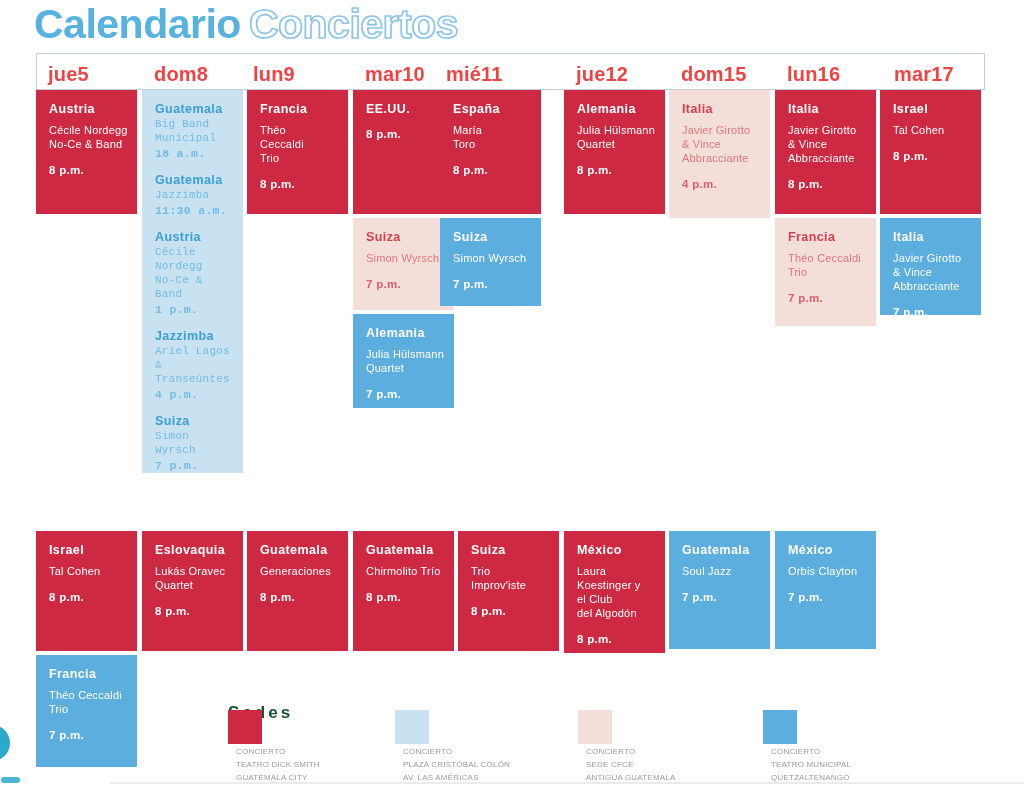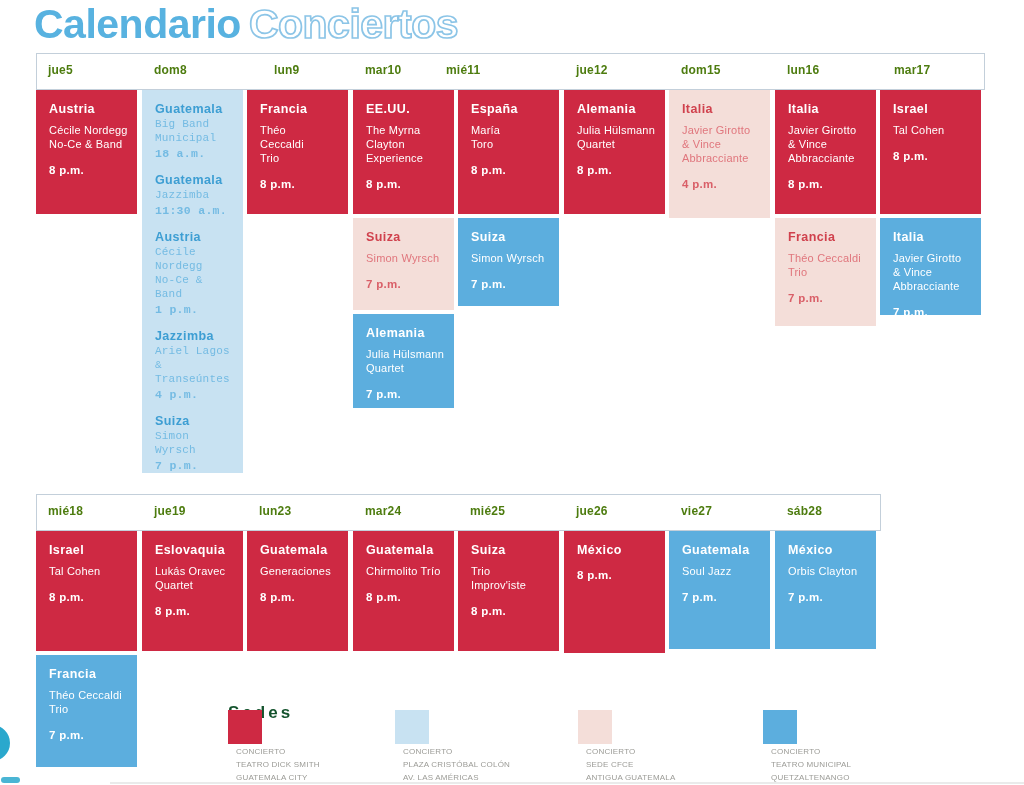--- a/index.html
+++ b/index.html
@@ -13,21 +13,21 @@
   #title .outline { color:#ffffff; -webkit-text-stroke:1.7px #8cc5e7; margin-left:8px; }
 
   
   .week { position:absolute; left:36px; }
   #week1 { top:53px; width:950px; height:430px; }
   #week2 { top:494px; width:846px; height:280px; }
   .headerbox { position:absolute; left:0; top:0; height:37px; border:1px solid #c3cfda; background:#fff; }
   #week1 .headerbox { width:949px; }
   #week2 .headerbox { width:845px; }
   .daylab { position:absolute; top:9px; width:101px; padding-left:11px;
-            font-size:12px; font-weight:bold; color:#4d7c0f; letter-spacing:0.2px; }
+            font-size:20px; font-weight:bold; color:#ef4444; letter-spacing:0.2px; }
   .col { position:absolute; top:37px; width:101px; }
   .card { width:101px; padding:12px 9px 0 13px; overflow:hidden; }
   .col .card + .card { margin-top:4px; }
 
   .c-red      { background:#ce2943; }
   .c-paleblue { background:#c8e2f2; }
   .c-pink     { background:#f4ded9; }
   .c-blue     { background:#5caede; }
 
   .country { font-weight:bold; font-size:12.5px; letter-spacing:0.4px; margin-bottom:8px; }
@@ -68,21 +68,21 @@
 <div id="stage">
 
   <div id="title">
     <span>Calendario</span><span class="outline">Conciertos</span>
   </div>
 
   <div class="week" id="week1">
     <div class="headerbox">
       <div class="daylab" style="left:0">jue5</div>
       <div class="daylab" style="left:106px">dom8</div>
-      <div class="daylab" style="left:226px">lun9</div>
+      <div class="daylab" style="left:205px">lun9</div>
       <div class="daylab" style="left:317px">mar10</div>
       <div class="daylab" style="left:398px">mié11</div>
       <div class="daylab" style="left:528px">jue12</div>
       <div class="daylab" style="left:633px">dom15</div>
       <div class="daylab" style="left:739px">lun16</div>
       <div class="daylab" style="left:846px">mar17</div>
     </div>
 
     <div class="col" style="left:0">
       <div class="card c-red" style="height:124px">
@@ -132,39 +132,36 @@
         <div class="artist">Théo
 Ceccaldi
 Trio</div>
         <div class="time">8 p.m.</div>
       </div>
     </div>
 
     <div class="col" style="left:317px">
       <div class="card c-red" style="height:124px">
         <div class="country">EE.UU.</div>
-        <div class="artist">The Myrna
-Clayton
-Experience</div>
         <div class="time">8 p.m.</div>
       </div>
       <div class="card c-pink" style="height:92px">
         <div class="country">Suiza</div>
         <div class="artist">Simon Wyrsch</div>
         <div class="time">7 p.m.</div>
       </div>
       <div class="card c-blue" style="height:94px">
         <div class="country">Alemania</div>
         <div class="artist">Julia Hülsmann
 Quartet</div>
         <div class="time">7 p.m.</div>
       </div>
     </div>
 
-    <div class="col" style="left:422px">
+    <div class="col" style="left:404px">
       <div class="card c-red" style="height:124px">
         <div class="country">España</div>
         <div class="artist">María
 Toro</div>
         <div class="time">8 p.m.</div>
       </div>
       <div class="card c-blue" style="height:88px">
         <div class="country">Suiza</div>
         <div class="artist">Simon Wyrsch</div>
         <div class="time">7 p.m.</div>
@@ -216,30 +213,20 @@
         <div class="country">Italia</div>
         <div class="artist">Javier Girotto
 &amp; Vince
 Abbracciante</div>
         <div class="time">7 p.m.</div>
       </div>
     </div>
   </div>
 
   <div class="week" id="week2">
-    <div class="headerbox">
-      <div class="daylab" style="left:0">mié18</div>
-      <div class="daylab" style="left:106px">jue19</div>
-      <div class="daylab" style="left:211px">lun23</div>
-      <div class="daylab" style="left:317px">mar24</div>
-      <div class="daylab" style="left:422px">mié25</div>
-      <div class="daylab" style="left:528px">jue26</div>
-      <div class="daylab" style="left:633px">vie27</div>
-      <div class="daylab" style="left:739px">sáb28</div>
-    </div>
 
     <div class="col" style="left:0">
       <div class="card c-red" style="height:120px">
         <div class="country">Israel</div>
         <div class="artist">Tal Cohen</div>
         <div class="time">8 p.m.</div>
       </div>
       <div class="card c-blue" style="height:112px">
         <div class="country">Francia</div>
         <div class="artist">Théo Ceccaldi
@@ -278,20 +265,24 @@
         <div class="country">Suiza</div>
         <div class="artist">Trio
 Improv'iste</div>
         <div class="time">8 p.m.</div>
       </div>
     </div>
 
     <div class="col" style="left:528px">
       <div class="card c-red" style="height:122px">
         <div class="country">México</div>
+        <div class="artist">Laura
+Koestinger y
+el Club
+del Algodón</div>
         <div class="time">8 p.m.</div>
       </div>
     </div>
 
     <div class="col" style="left:633px">
       <div class="card c-blue" style="height:118px">
         <div class="country">Guatemala</div>
         <div class="artist">Soul Jazz</div>
         <div class="time">7 p.m.</div>
       </div>

